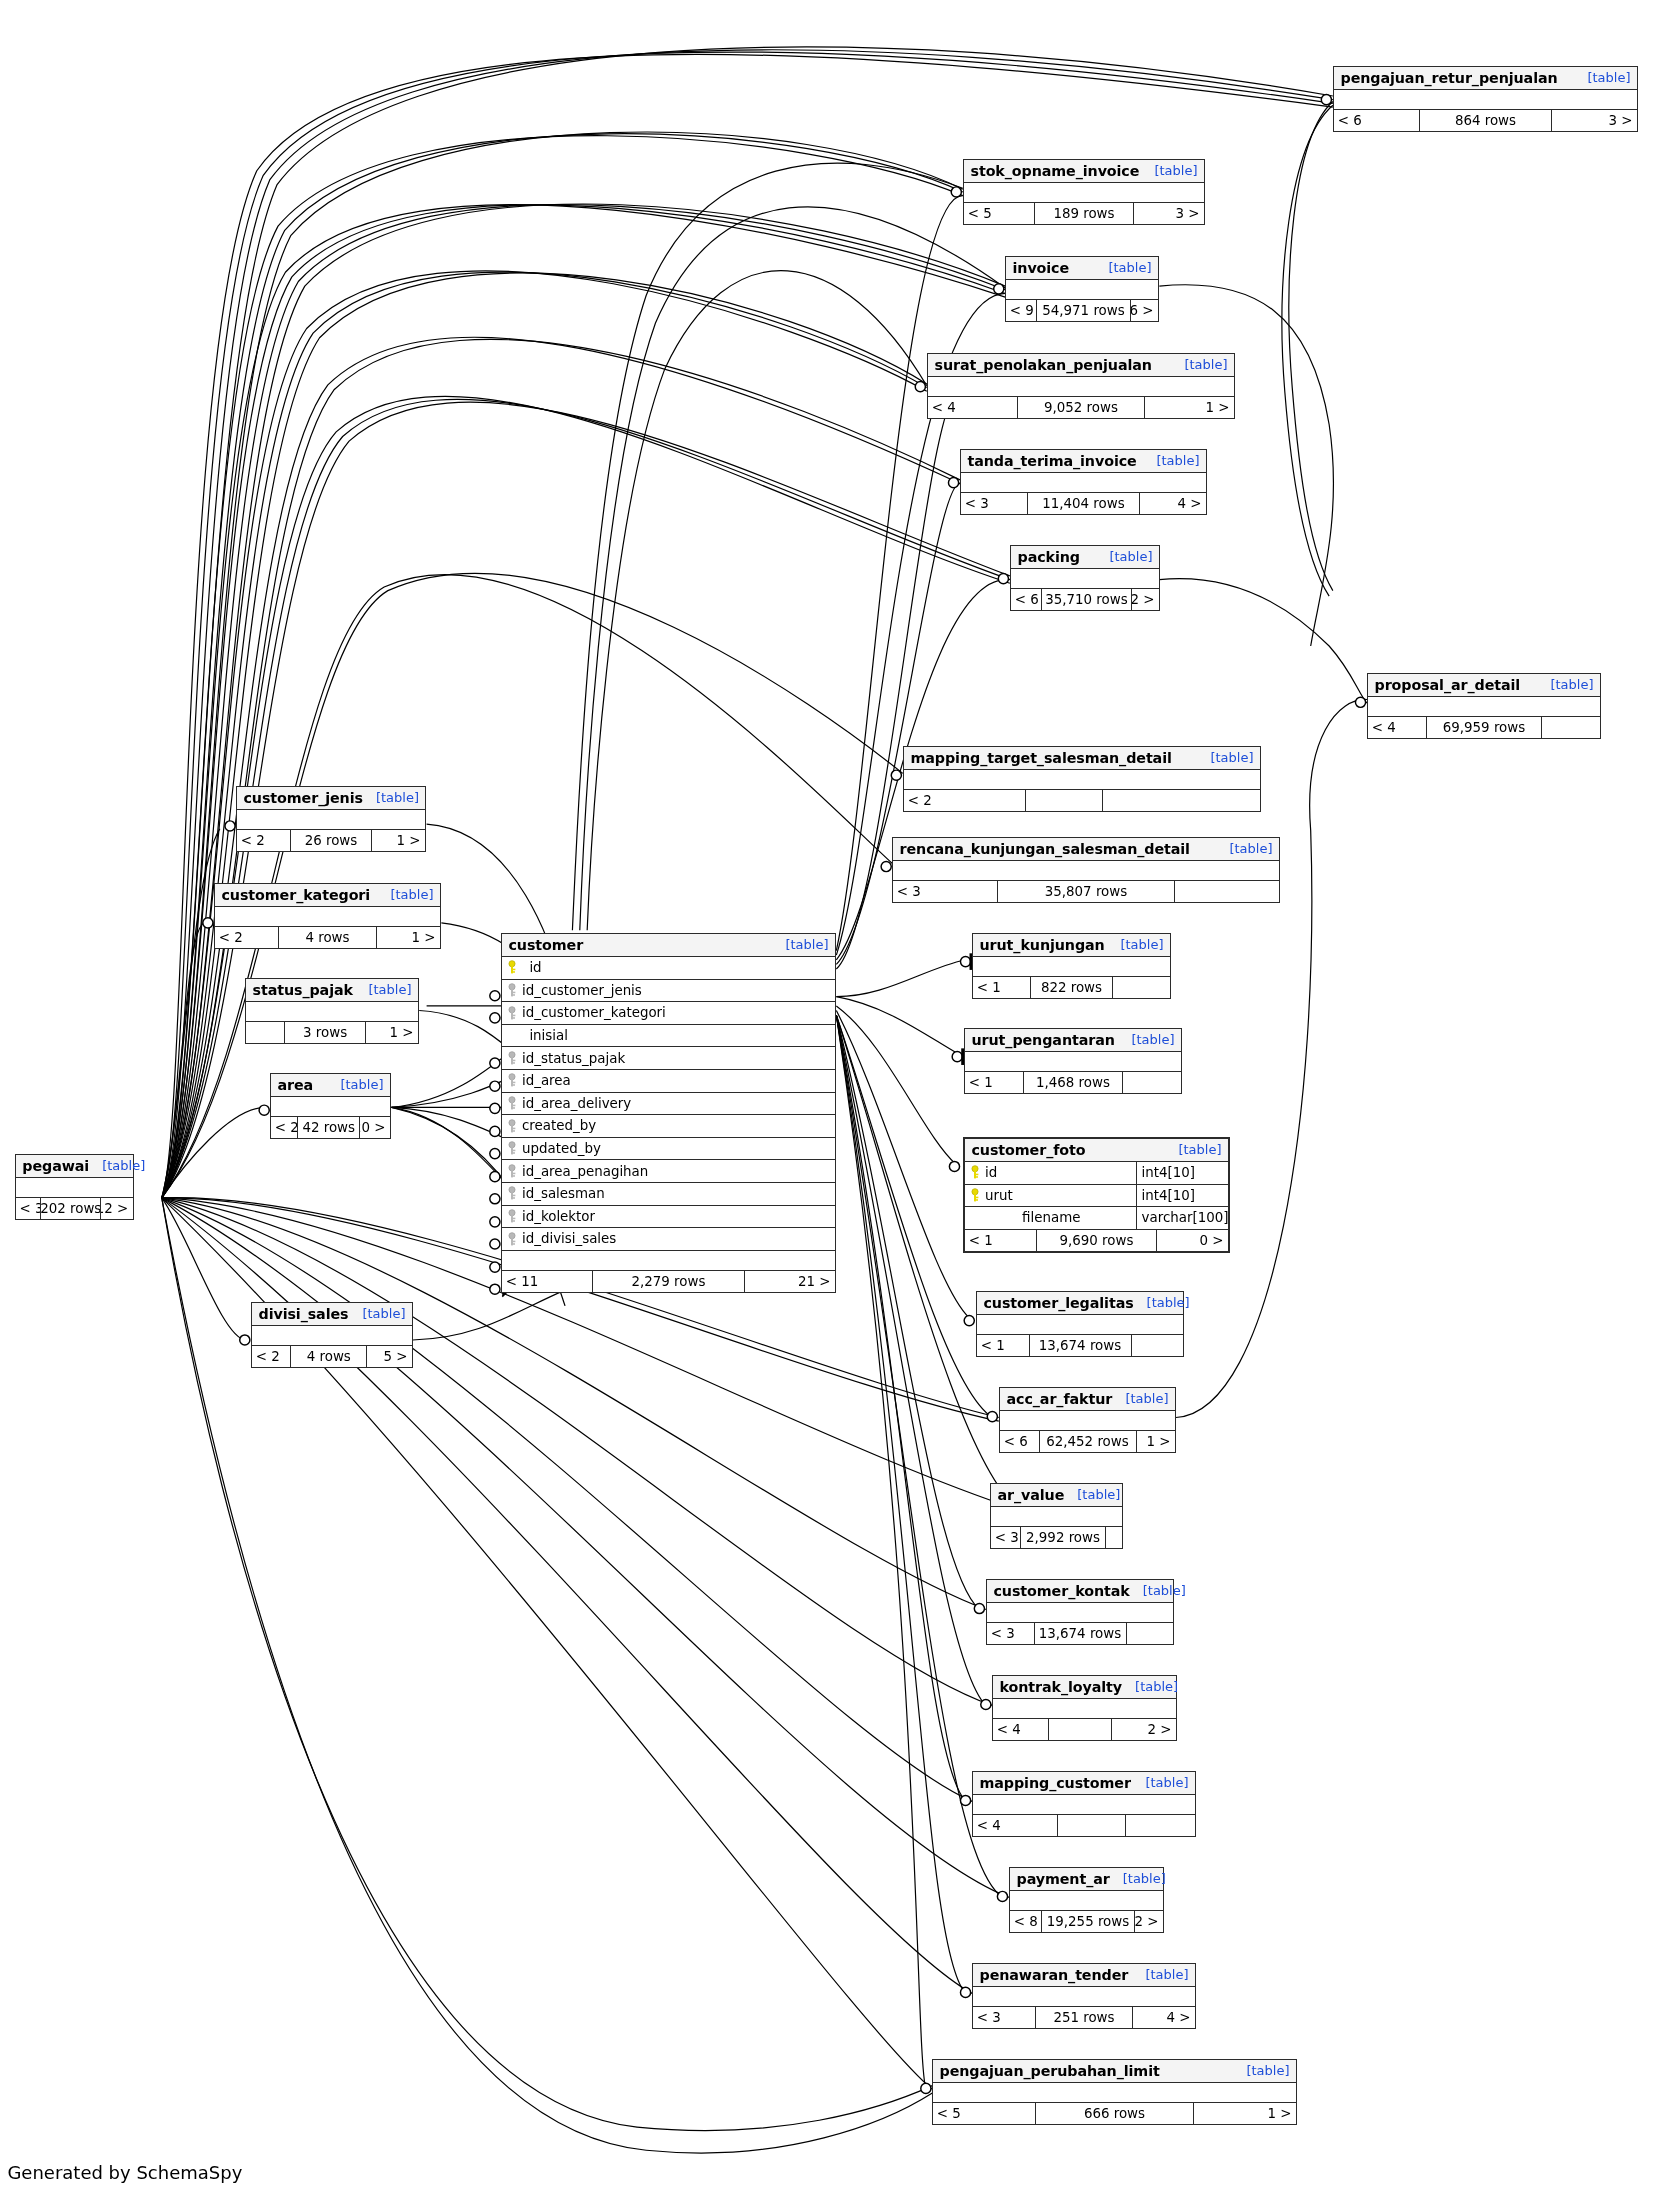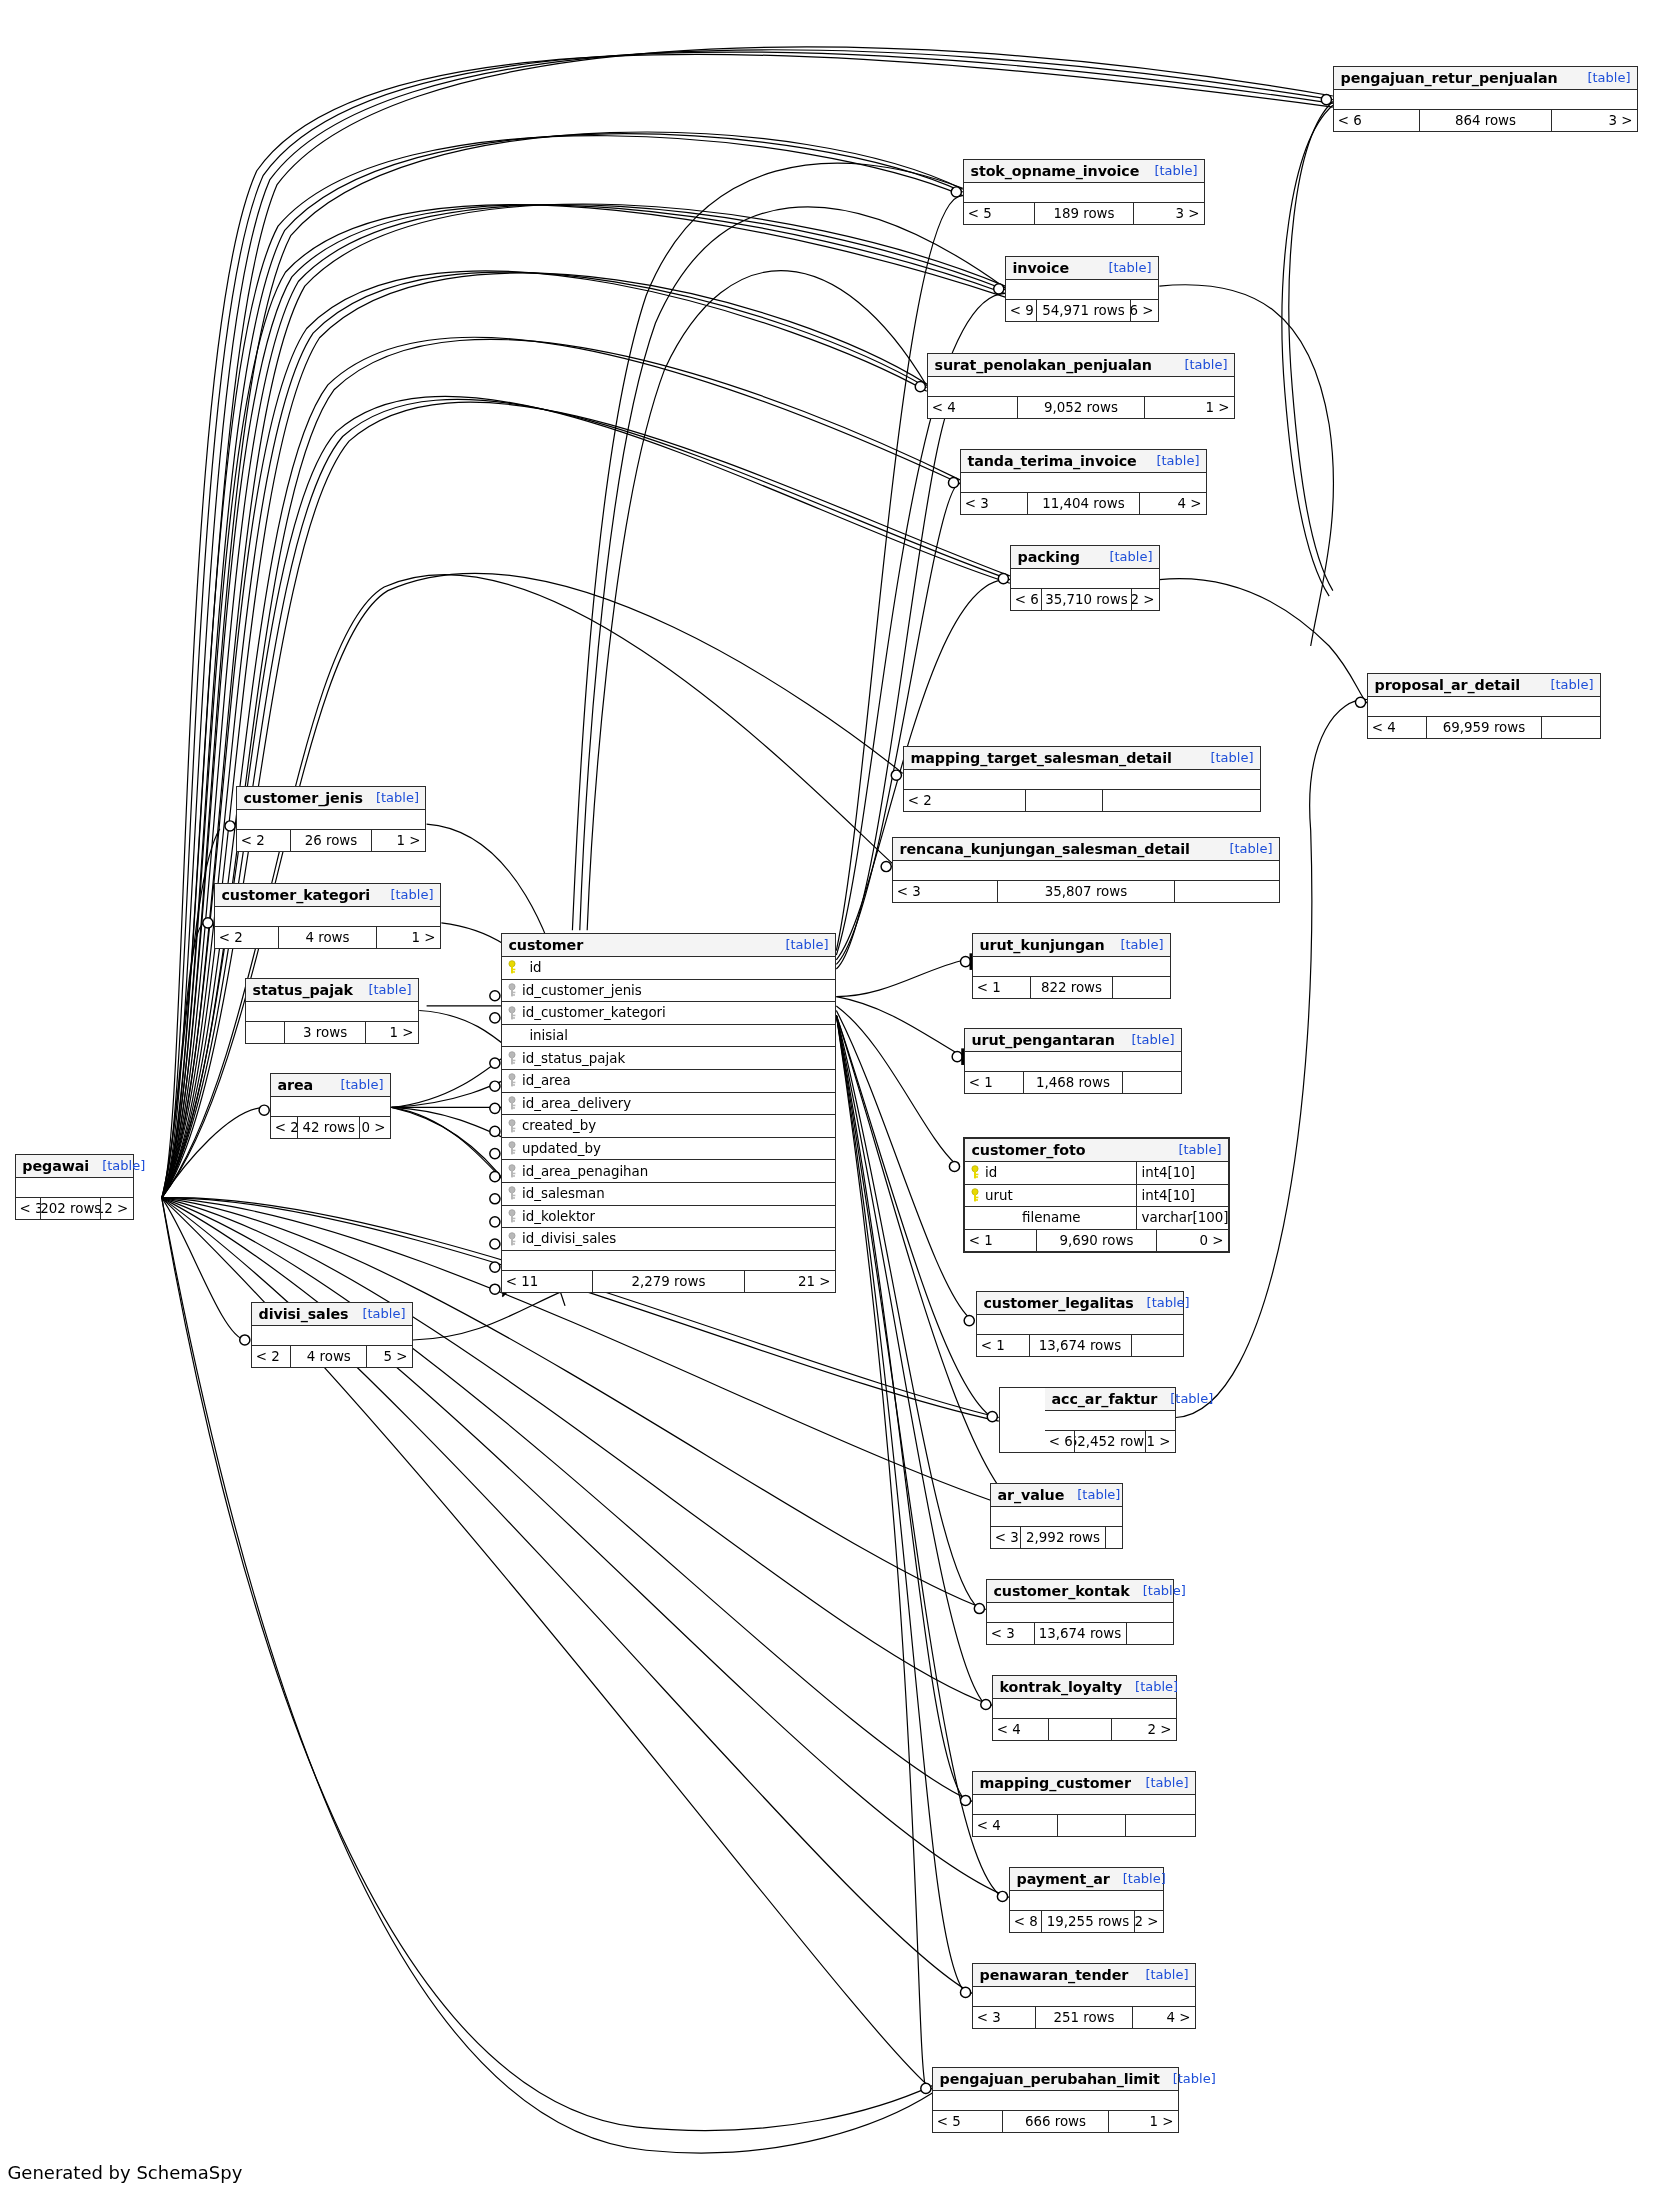--- a/index.html
+++ b/index.html
@@ -766,21 +766,21 @@
       <span class="ttag">[table]</span>
     </div>
     <div class="ell"></div>
     <div class="foot">
       <div class="l" style="width:25%">&lt; 1</div>
       <div class="c" style="width:50%">13,674 rows</div>
       <div class="r" style="width:25%"></div>
     </div>
   </div>
 
-  <div class="node" style="left:999px;top:1387px;width:177px;padding-left:45px;">
+  <div class="node" style="left:999px;top:1387px;width:177px;">
     <div class="hdr">
       <span class="tname">acc_ar_faktur</span>
       <span class="ttag">[table]</span>
     </div>
     <div class="ell"></div>
     <div class="foot">
       <div class="l" style="width:22%">&lt; 6</div>
       <div class="c" style="width:56%">62,452 rows</div>
       <div class="r" style="width:22%">1 &gt;</div>
     </div>
@@ -857,21 +857,21 @@
       <span class="ttag">[table]</span>
     </div>
     <div class="ell"></div>
     <div class="foot">
       <div class="l" style="width:28%">&lt; 3</div>
       <div class="c" style="width:44%">251 rows</div>
       <div class="r" style="width:28%">4 &gt;</div>
     </div>
   </div>
 
-  <div class="node" style="left:932px;top:2059px;width:247px;margin-top:8px;">
+  <div class="node" style="left:932px;top:2059px;width:365px;">
     <div class="hdr">
       <span class="tname">pengajuan_perubahan_limit</span>
       <span class="ttag">[table]</span>
     </div>
     <div class="ell"></div>
     <div class="foot">
       <div class="l" style="width:28%">&lt; 5</div>
       <div class="c" style="width:44%">666 rows</div>
       <div class="r" style="width:28%">1 &gt;</div>
     </div>

